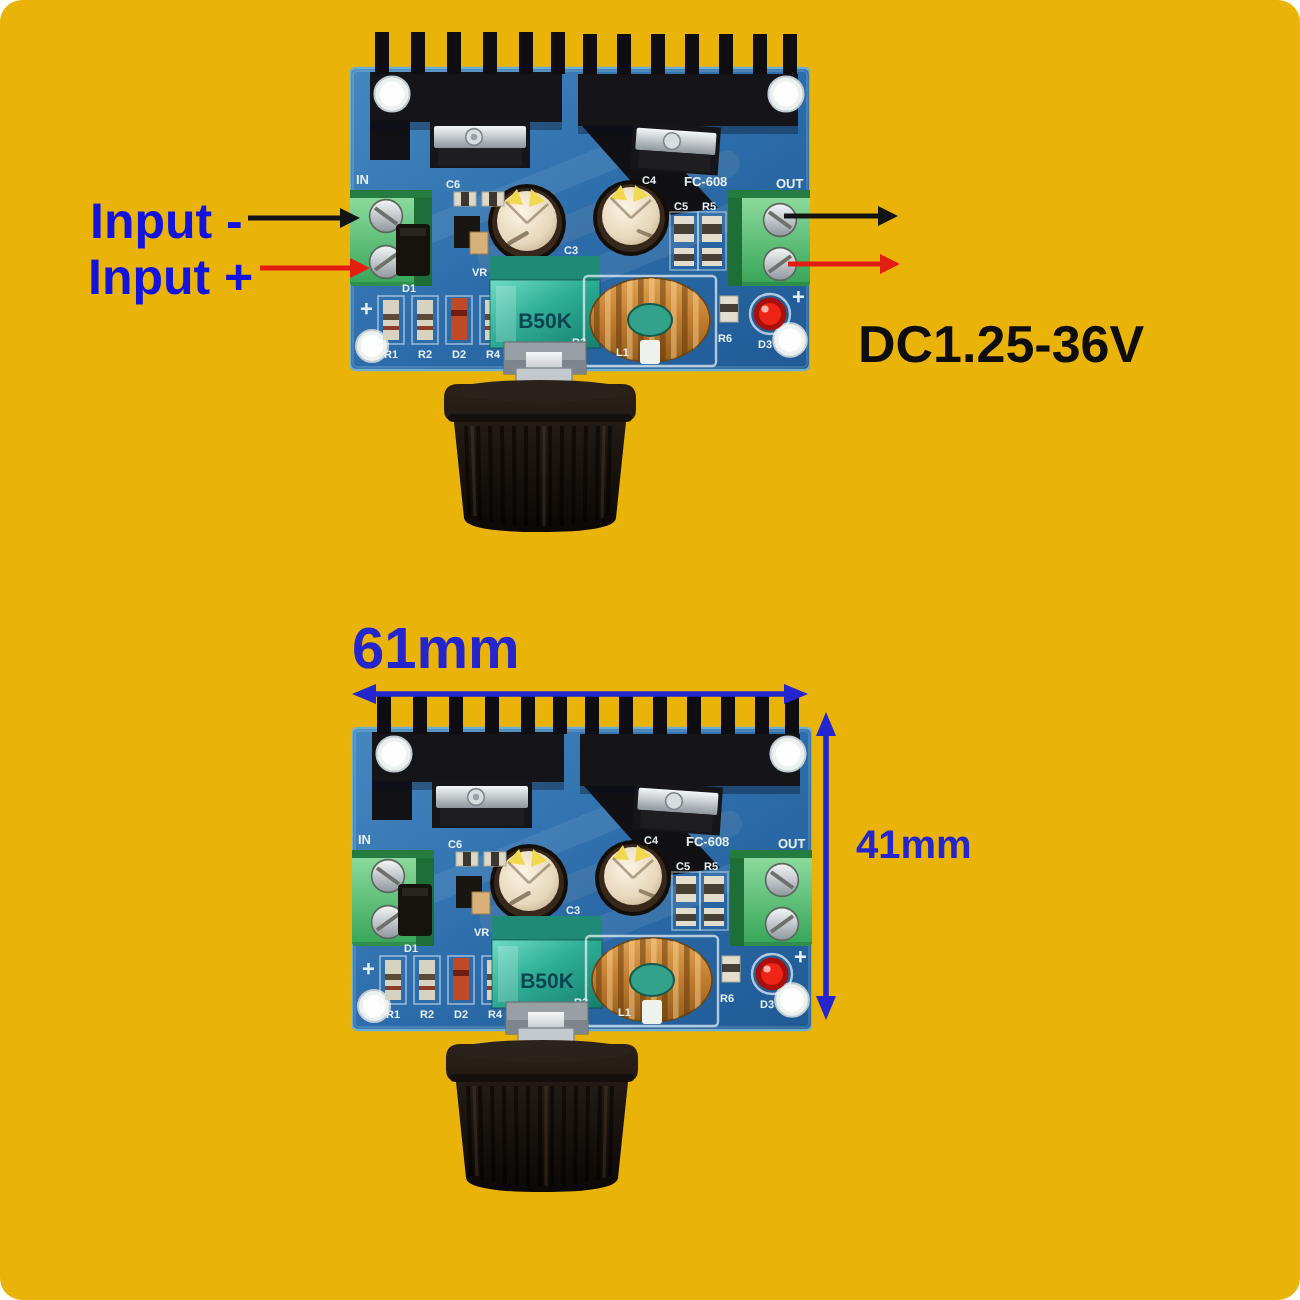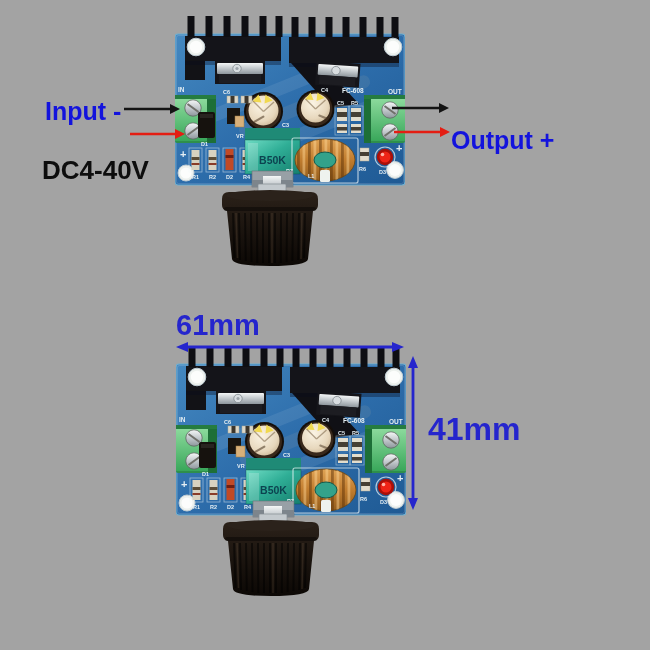--- a/index.html
+++ b/index.html
@@ -1,23 +1,23 @@
 <!DOCTYPE html>
 <html><head>
 <meta charset="utf-8">
 <style>
   html,body{margin:0;padding:0;background:#ffffff;}
-  .canvas{position:relative;width:650px;height:650px;background:#a3a3a3;overflow:hidden;
-          font-family:"Liberation Sans",sans-serif;}
+  .canvas{position:relative;width:650px;height:650px;background:#eab308;overflow:hidden;
+          font-family:"Liberation Sans",sans-serif;border-radius:11px;}
   .lbl{position:absolute;font-weight:bold;line-height:1;white-space:nowrap;
        font-family:"Liberation Sans",sans-serif;}
   .lbl.blue{color:#1313dd;font-size:25px;}
   .lbl.black{color:#0d0d0d;font-size:26px;}
   .lbl.dim{color:#2525cd;font-size:29px;}
-  .lbl.dim41{font-size:32px;}
+  .lbl.dim41{font-size:20px;}
   .abs{position:absolute;}
   svg text{font-family:"Liberation Sans",sans-serif;}
   .ss{fill:#e4eef3;font-weight:bold;}
 </style>
 </head>
 <body>
 
 <div class="canvas">
 
   <svg width="0" height="0" style="position:absolute" aria-hidden="true">
@@ -304,38 +304,38 @@
   <svg class="abs" style="left:175px;top:10px" width="230" height="260" viewBox="0 0 230 260">
     <use href="#pcb-module"></use>
   </svg>
 
   <div class="lbl blue" style="left:45px;top:99px">Input -</div>
   <svg class="abs" style="left:124px;top:103px" width="56" height="12">
     <line x1="0" y1="6" x2="46" y2="6" stroke="#141414" stroke-width="2.6"></line>
     <polygon points="46,1 56,6 46,11" fill="#141414"></polygon>
   </svg>
 
+  <div class="lbl blue" style="left:44px;top:127px">Input +</div>
   <svg class="abs" style="left:130px;top:128px" width="55" height="12">
     <line x1="0" y1="6" x2="45" y2="6" stroke="#e41d13" stroke-width="2.6"></line>
     <polygon points="45,1 55,6 45,11" fill="#e41d13"></polygon>
   </svg>
 
-  <div class="lbl black" style="left:42px;top:157px">DC4-40V</div>
 
   <svg class="abs" style="left:392px;top:102px" width="57" height="12">
     <line x1="0" y1="6" x2="47" y2="6" stroke="#141414" stroke-width="2.6"></line>
     <polygon points="47,1 57,6 47,11" fill="#141414"></polygon>
   </svg>
 
-  <div class="lbl blue" style="left:451px;top:128px">Output +</div>
   <svg class="abs" style="left:394px;top:126px" width="56" height="12">
     <line x1="0" y1="6" x2="46" y2="6" stroke="#e41d13" stroke-width="2.6"></line>
     <polygon points="46,1 56,6 46,11" fill="#e41d13"></polygon>
   </svg>
 
+  <div class="lbl black" style="left:429px;top:159px">DC1.25-36V</div>
 
   <svg class="abs" style="left:176px;top:340px" width="230" height="260" viewBox="0 0 230 260">
     <use href="#pcb-module"></use>
   </svg>
 
   <div class="lbl dim" style="left:176px;top:311px;width:228px;">61mm</div>
   <svg class="abs" style="left:176px;top:341px" width="228" height="12">
     <line x1="10" y1="6" x2="218" y2="6" stroke="#2525cd" stroke-width="2.8"></line>
     <polygon points="0,6 12,1 12,11" fill="#2525cd"></polygon>
     <polygon points="228,6 216,1 216,11" fill="#2525cd"></polygon>

